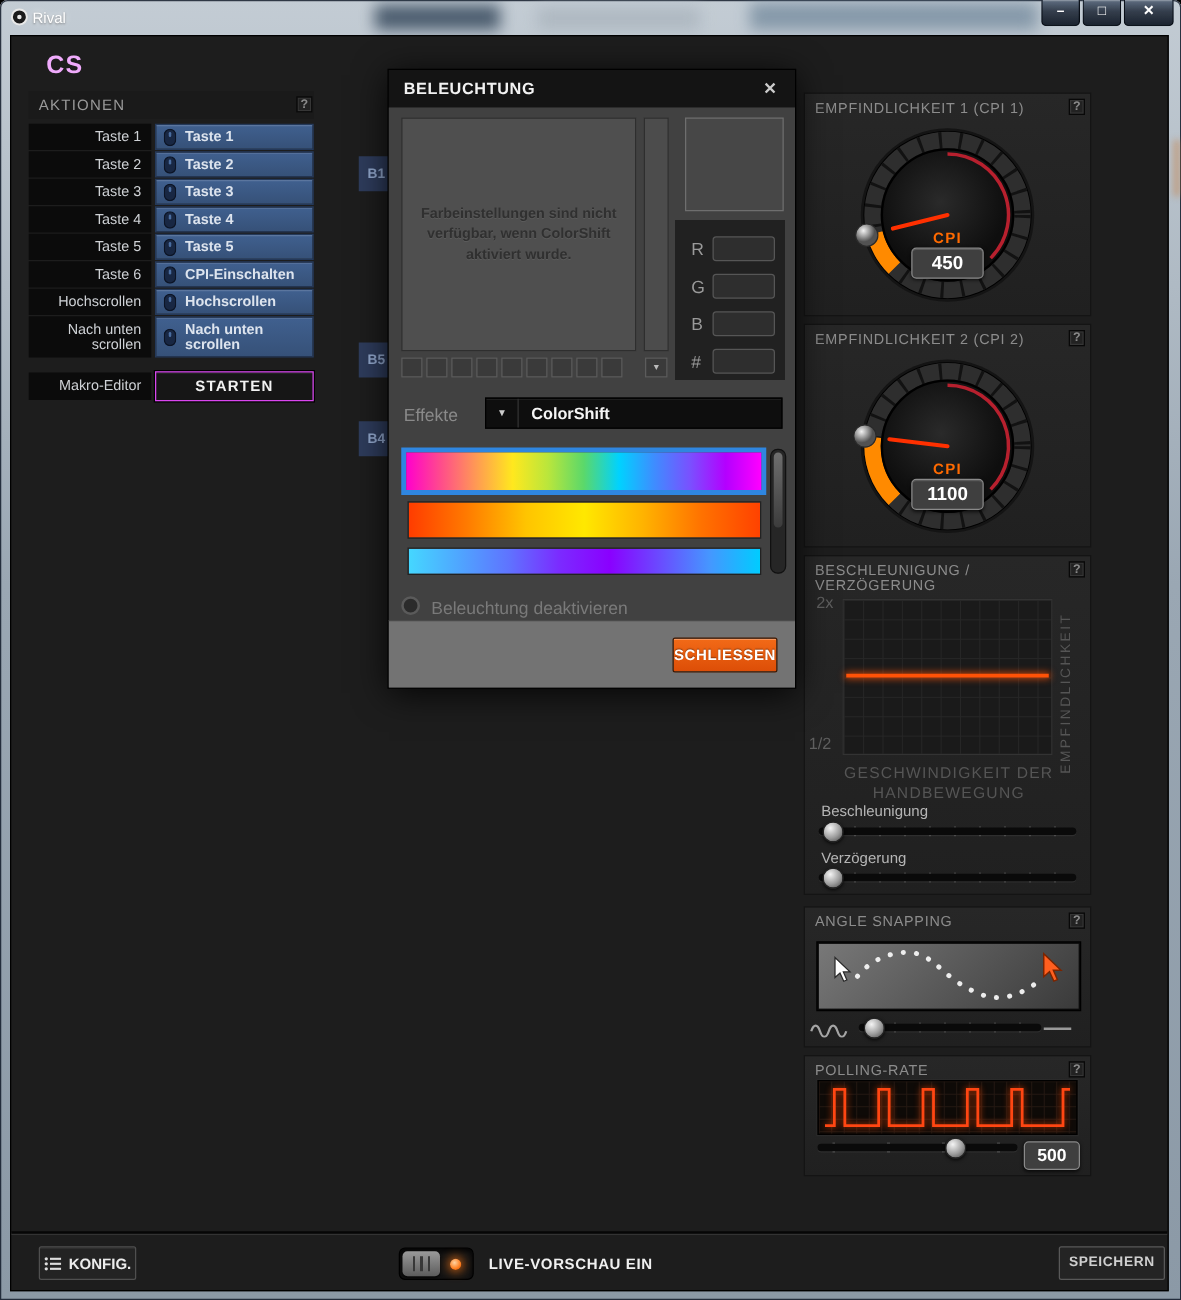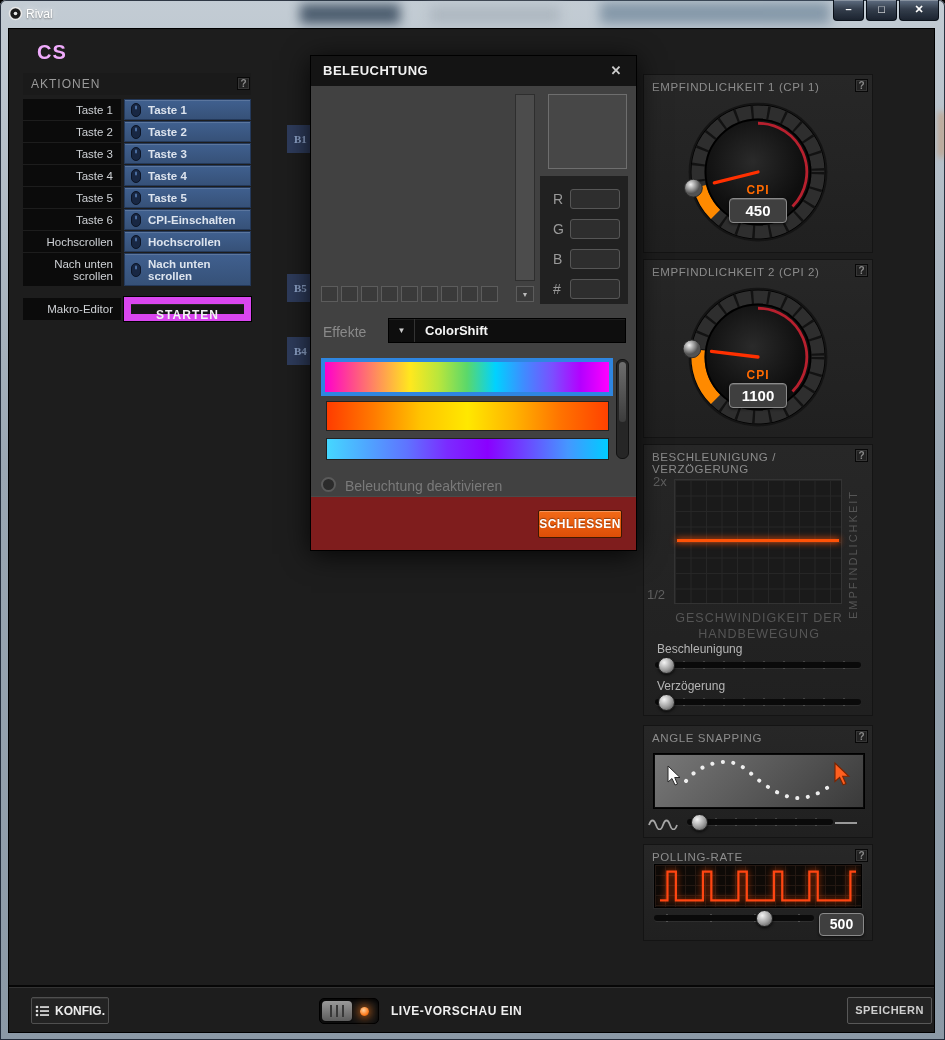--- a/index.html
+++ b/index.html
@@ -42,26 +42,26 @@
   .act-btn { position:absolute; left:101px; top:0; width:127px; height:100%;
     background:linear-gradient(180deg,#40608f,#365178); border:1px solid #24395a;
     box-shadow:inset 0 1px 0 rgba(255,255,255,.14);
     color:#dde4ee; font-size:11.5px; font-weight:bold; display:flex; align-items:center;
     padding-left:6px; gap:7px; cursor:pointer; line-height:12px; }
   .mouse-ic { flex:0 0 auto; }
   #macro-row { position:absolute; left:14px; top:268px; width:228px; height:24px; }
   #macro-label { position:absolute; left:0; top:1px; width:98px; height:22px; background:#0b0b0b;
     color:#cfd2d6; font-size:11.5px; text-align:right; padding-right:8px; line-height:22px; }
   #macro-btn { position:absolute; left:101px; top:0; width:127px; height:24px; background:#161616;
-    border:7px solid #d946ef; box-shadow:0 0 0 1px #000, inset 0 1px 0 rgba(255,255,255,.08);
+    border:1px solid #d946ef; box-shadow:0 0 0 1px #000, inset 0 1px 0 rgba(255,255,255,.08);
     color:#f2f2f2; font-size:12px; font-weight:bold; letter-spacing:1px; text-align:center; line-height:22px; cursor:pointer; }
 
   
   .bchip { position:absolute; left:278px; width:34px; height:28px; background:#2e3c5c;
-    color:#93a9cf; font-size:11px; font-weight:bold; line-height:28px; padding-left:7px; z-index:1;font-family:Liberation Serif, serif; }
+    color:#93a9cf; font-size:11px; font-weight:bold; line-height:28px; padding-left:7px; z-index:1; }
 
   
   #dialog { position:absolute; left:302px; top:27px; width:325px; height:494px; z-index:20;
     box-shadow:0 4px 26px rgba(0,0,0,.85), 0 0 0 1px #000; }
   #dlg-title { position:absolute; left:0; top:0; width:100%; height:30px; background:#141414;
     color:#f2f2f2; font-size:13px; font-weight:bold; letter-spacing:.5px; line-height:30px; padding-left:12px; }
   #dlg-close { position:absolute; right:10px; top:0; width:20px; height:30px; color:#ccc; font-size:13px;
     font-weight:bold; text-align:center; line-height:30px; cursor:pointer; }
   #dlg-body { position:absolute; left:0; top:30px; width:100%; height:410px; background:#414141; }
   #color-area { position:absolute; left:10px; top:8px; width:188px; height:187px; background:#4f4f4f;
@@ -89,21 +89,21 @@
   #grad-sel .grad-inner { width:100%; height:100%; }
   #grad2 { left:15px; top:315px; width:283px; height:30px; border:1px solid #222; }
   #grad3 { left:15px; top:352px; width:283px; height:22px; border:1px solid #222; }
   #grad-scroll { position:absolute; left:305px; top:273px; width:13px; height:100px; background:#262626;
     border:1px solid #111; border-radius:6px; cursor:pointer; }
   #grad-thumb { position:absolute; left:2px; top:2px; width:7px; height:60px;
     background:linear-gradient(180deg,#6e6e6e,#3c3c3c); border-radius:4px; }
   #disable-cb { position:absolute; left:10px; top:391px; width:15px; height:15px; border-radius:50%;
     background:#2b2b2b; border:2px solid #5a5a5a; cursor:pointer; }
   #disable-label { position:absolute; left:34px; top:392px; color:#7a7a7a; font-size:14px;text-align:center; }
-  #dlg-footer { position:absolute; left:0; top:440px; width:100%; height:54px; background:#7f1d1d; border-top:1px solid #4a4a4a; }
+  #dlg-footer { position:absolute; left:0; top:440px; width:100%; height:54px; background:#737373; border-top:1px solid #4a4a4a; }
   #close-btn { position:absolute; right:14px; top:13px; width:84px; height:28px;
     background:linear-gradient(180deg,#f4relative6a17,#dd4e07);
     background:linear-gradient(180deg,#f26a17,#dd4e07);
     border:1px solid #401800; border-radius:2px; box-shadow:inset 0 1px 0 rgba(255,255,255,.3);
     color:#fff; font-size:12px; font-weight:bold; letter-spacing:.5px; text-align:center; line-height:26px;
     text-shadow:0 -1px 1px rgba(0,0,0,.4); cursor:pointer; }
 
   
   .section { position:absolute; left:634px; width:230px; background:linear-gradient(180deg,#272727,#202020);
     border:1px solid #141414; }
@@ -288,20 +288,23 @@
     </div>
 
     <div class="bchip" style="top:96px;">B1</div>
     <div class="bchip" style="top:245px;">B5</div>
     <div class="bchip" style="top:308px;">B4</div>
 
     <div id="dialog">
       <div id="dlg-title">BELEUCHTUNG</div>
       <div id="dlg-close">✕</div>
       <div id="dlg-body">
+        <div id="color-area">
+          <div id="color-msg">Farbeinstellungen sind nicht verfügbar, wenn ColorShift aktiviert wurde.</div>
+        </div>
         <div id="vslider"></div>
         <div class="swatch" style="left:10px;"></div>
         <div class="swatch" style="left:30px;"></div>
         <div class="swatch" style="left:50px;"></div>
         <div class="swatch" style="left:70px;"></div>
         <div class="swatch" style="left:90px;"></div>
         <div class="swatch" style="left:110px;"></div>
         <div class="swatch" style="left:130px;"></div>
         <div class="swatch" style="left:150px;"></div>
         <div class="swatch" style="left:170px;"></div>

